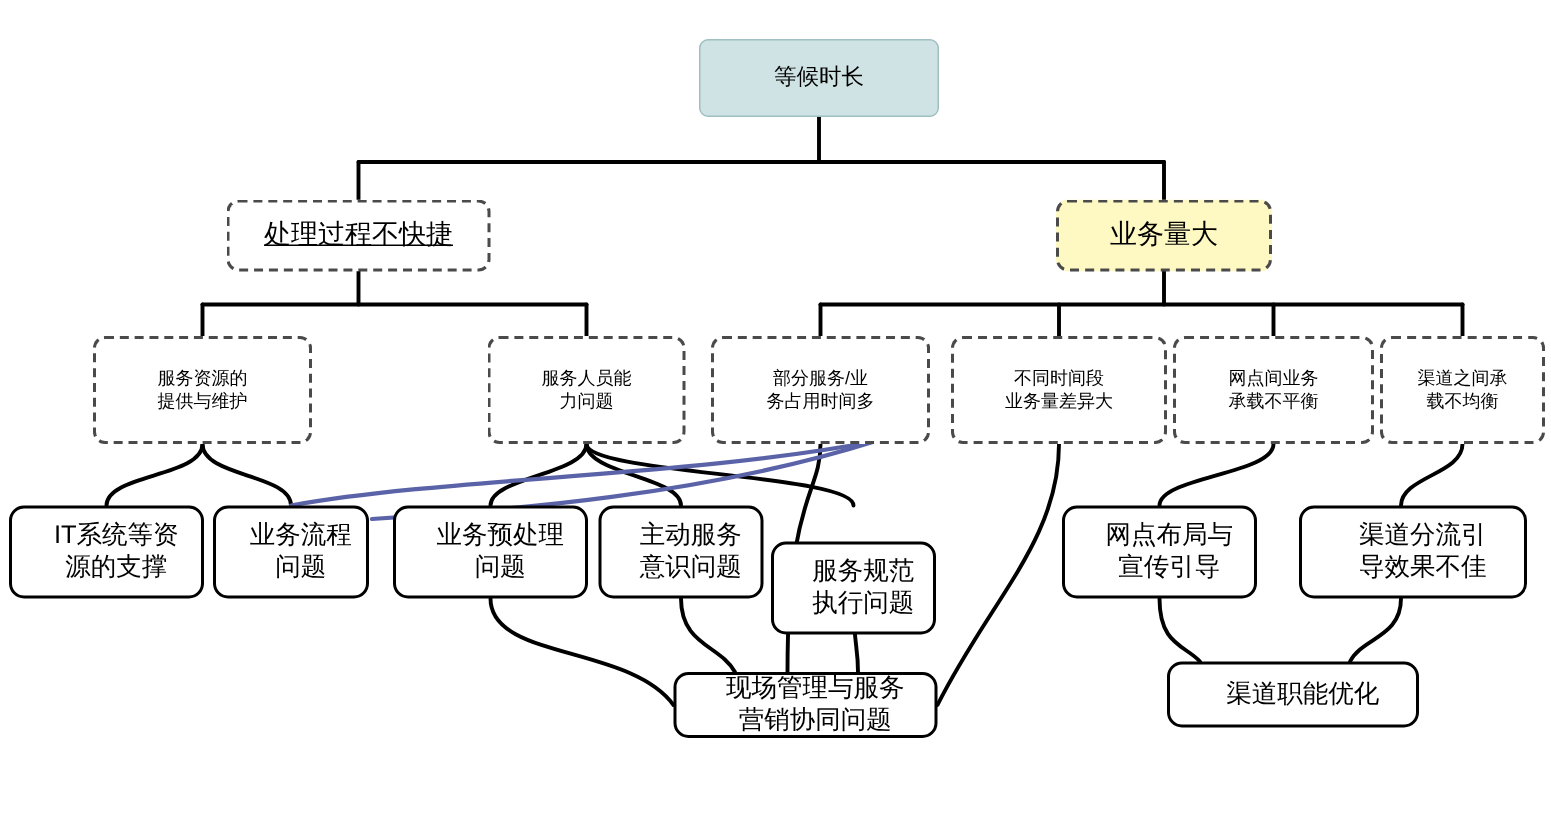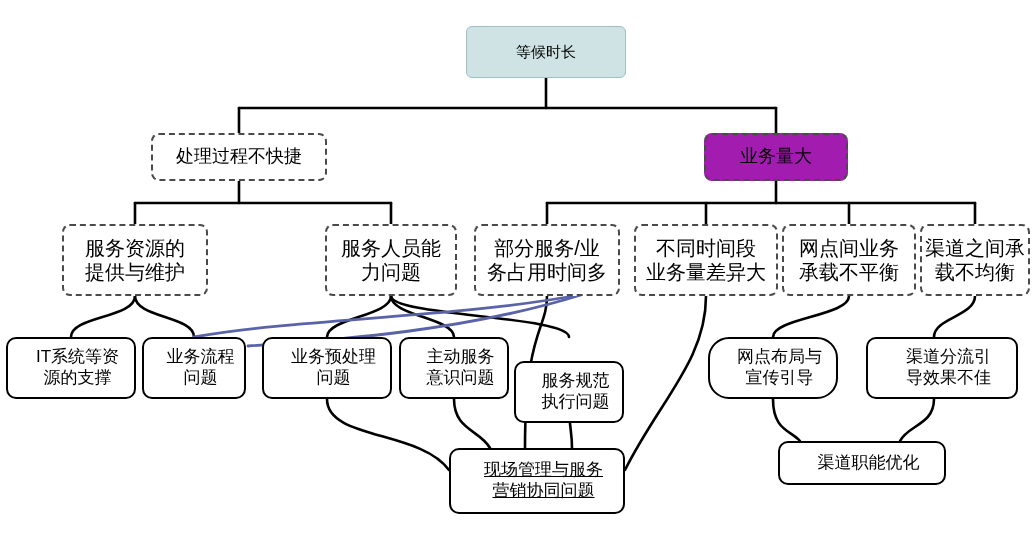--- a/index.html
+++ b/index.html
@@ -43,27 +43,27 @@
     border-radius: 6px;
     font-size: 15px;
   }
   .node.lvl2 {
     background: #ffffff;
     border: 2px dashed #4a4a4a;
     border-radius: 8px;
     font-size: 18px;
   }
   .node.lvl2.shaded {
-    background: #a21caf;
+    background: #fef9c3;
   }
   .node.lvl3 {
     background: #ffffff;
     border: 2px dashed #4a4a4a;
     border-radius: 8px;
-    font-size: 20px;
+    font-size: 12px;
   }
   .node.leaf {
     background: #ffffff;
     border: 2px solid #000000;
     border-radius: 10px;
     font-size: 17px;
     padding-left: 13px;
   }
 </style>
 </head>
@@ -116,21 +116,21 @@
 
     <g fill="none" stroke="#5a63a8" stroke-width="2.8" stroke-linecap="round">
 
       <path d="M194,337 C300,318 460,318 584,294"></path>
       <path d="M248,346 C340,340 470,330 584,294"></path>
     </g>
   </svg>
 
   <div class="node root" style="left:466px;top:26px;width:160px;height:52px;">等候时长</div>
 
-  <div class="node lvl2" style="left:151px;top:133px;width:176px;height:48px;">处理过程不快捷</div>
+  <div class="node lvl2" style="left:151px;top:133px;width:176px;height:48px;text-decoration:underline;">处理过程不快捷</div>
 
   <div class="node lvl2 shaded" style="left:704px;top:133px;width:144px;height:48px;">业务量大</div>
 
   <div class="node lvl3" style="left:62px;top:224px;width:146px;height:72px;">服务资源的
 提供与维护</div>
 
   <div class="node lvl3" style="left:325px;top:224px;width:132px;height:72px;">服务人员能
 力问题</div>
 
   <div class="node lvl3" style="left:474px;top:224px;width:146px;height:72px;">部分服务/业
@@ -153,24 +153,24 @@
 
   <div class="node leaf" style="left:262px;top:337px;width:130px;height:62px;">业务预处理
 问题</div>
 
   <div class="node leaf" style="left:399px;top:337px;width:110px;height:62px;">主动服务
 意识问题</div>
 
   <div class="node leaf" style="left:514px;top:318px;width:110px;height:62px;margin-top:43px;">服务规范
 执行问题</div>
 
-  <div class="node leaf" style="left:708px;top:337px;width:130px;height:62px;border-radius:21px;">网点布局与
+  <div class="node leaf" style="left:708px;top:337px;width:130px;height:62px;">网点布局与
 宣传引导</div>
 
   <div class="node leaf" style="left:866px;top:337px;width:152px;height:62px;">渠道分流引
 导效果不佳</div>
 
-  <div class="node leaf" style="left:449px;top:448px;width:176px;height:66px;text-decoration:underline;">现场管理与服务
+  <div class="node leaf" style="left:449px;top:448px;width:176px;height:44px;">现场管理与服务
 营销协同问题</div>
 
   <div class="node leaf" style="left:778px;top:441px;width:168px;height:44px;">渠道职能优化</div>
 
 </div>
 
 </body></html>

